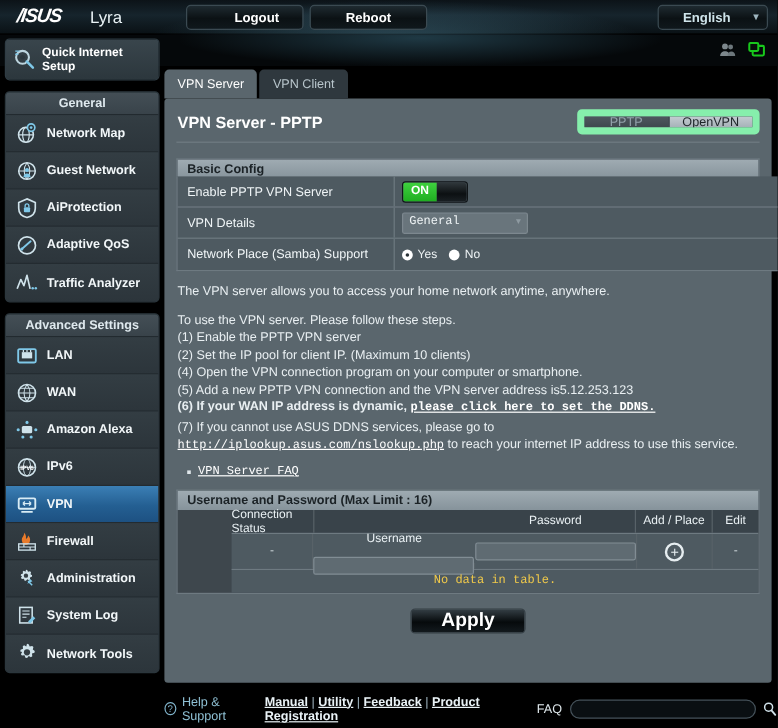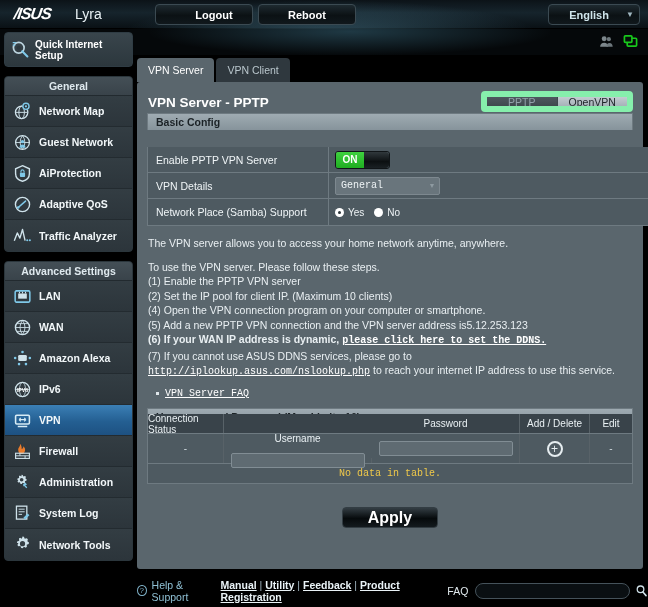--- a/index.html
+++ b/index.html
@@ -435,21 +435,21 @@
 
   <div class="panel">
     <div class="panel-title">VPN Server - PPTP</div>
 
     <div class="seg">
       <div class="s on">PPTP</div>
       <div class="s off">OpenVPN</div>
     </div>
     <div class="hrule"></div>
 
-    <div class="sectionhdr" style="top:31px;text-align:center;">Basic Config</div>
+    <div class="sectionhdr" style="top:50px;text-align:center;">Basic Config</div>
     <div class="cfgtable" style="top:65px;">
 
       <div class="cfgrow">
         <div class="cl">Enable PPTP VPN Server</div>
         <div class="cr">
           <div class="toggle">
             <div class="on">ON</div>
             <div class="knob"></div>
           </div>
         </div>
@@ -496,26 +496,26 @@
       <p>
         <span>(7) If you cannot use ASUS DDNS services, please go to </span><span class="mono-link2">http://iplookup.asus.com/nslookup.php</span><span> to reach your internet IP address to use this service.</span>
       </p>
       <div class="faqline">
         <span class="bullet"></span>
         <span class="mono-link2">VPN Server FAQ</span>
       </div>
     </div>
 
     <div class="sectionhdr" style="top:326px;">Username and Password (Max Limit : 16)</div>
-    <div class="utable" style="top:332px;">
+    <div class="utable" style="top:343px;padding-left:45px;">
       <div class="uhead">
         <div class="th w1">Connection Status</div>
         <div class="th w2">Username</div>
         <div class="th w3">Password</div>
-        <div class="th w4">Add / Delete</div>
+        <div class="th w4">Add / Place</div>
         <div class="th w5">Edit</div>
       </div>
       <div class="urow">
         <div class="td w1">-</div>
         <div class="td w2">
             <input class="ti" type="text" value="" style="">
           </div>
         <div class="td w3">
             <input class="ti" type="text" value="" style="">
           </div>

